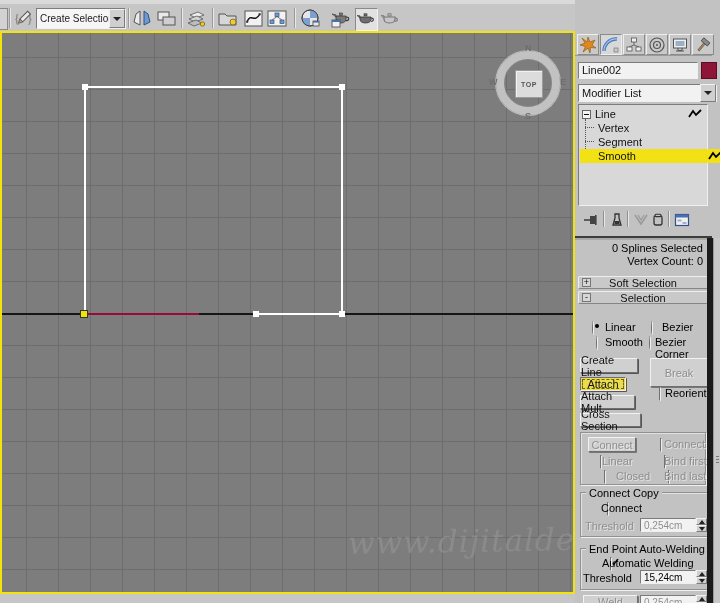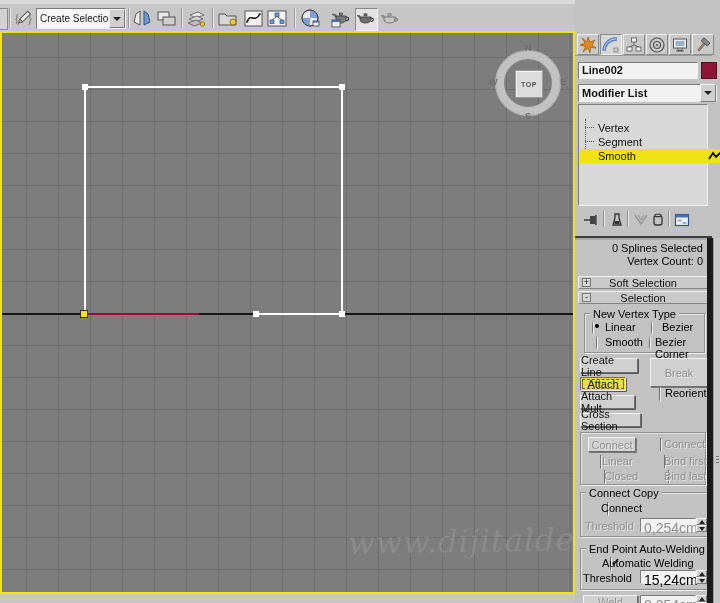--- a/index.html
+++ b/index.html
@@ -46,21 +46,21 @@
 
   #below-vp{left:0;top:594px;width:575px;height:9px;background:#c6c6c6;}
 
   
   #panel{left:575px;top:0;width:145px;height:603px;background:#c2c2c2;}
   .tabcell{top:34px;width:22px;height:21px;border:1px solid;border-color:#eeeeee #8a8a8a #8a8a8a #eeeeee;
     background:#c9c9c9;display:flex;align-items:center;justify-content:center;box-sizing:border-box;}
   .tabcell.active{background:#d8d8d8;border-color:#8a8a8a #eeeeee #eeeeee #8a8a8a;}
   #tabs-underline{left:0;top:55px;width:137px;height:1px;background:#9a9a9a;}
 
-  .sunken{background:#f2f2f2;border:1px solid;border-color:#7c7c7c #f0f0f0 #f0f0f0 #7c7c7c;box-sizing:border-box;font-weight:bold;}
+  .sunken{background:#f2f2f2;border:1px solid;border-color:#7c7c7c #f0f0f0 #f0f0f0 #7c7c7c;box-sizing:border-box;}
   #objname{left:3px;top:62px;width:120px;height:17px;padding:1px 0 0 3px;font-size:11px;}
   #colorswatch{left:126px;top:62px;width:16px;height:17px;background:#8e1537;border:1px solid #5a0c22;box-sizing:border-box;}
   #modlist{left:3px;top:84px;width:139px;height:18px;display:flex;align-items:center;}
   #modlist .val{flex:1;padding-left:3px;font-size:11px;}
 
   #stackbox{left:3px;top:104px;width:130px;height:102px;background:#d8d8d8;
     border:1px solid;border-color:#7c7c7c #f0f0f0 #f0f0f0 #7c7c7c;box-sizing:border-box;}
   .stkrow{left:1px;width:126px;height:14px;display:flex;align-items:center;font-size:11px;color:#111;}
   .stkrow.sel{background:#f2e114;width:128px;}
   .minusbox{width:9px;height:9px;background:#f4f4f4;border:1px solid #666;box-sizing:border-box;
@@ -96,21 +96,21 @@
   .cb.disabled{background:#cdcdcd;}
   .cb.checked::after{content:"\2713";position:absolute;left:0px;top:-2px;font-size:11px;font-weight:bold;color:#111;}
   .cblabel{font-size:11px;color:#000;}
   .cblabel.disabled{color:#8f8f8f;text-shadow:1px 1px 0 #e4e4e4;}
 
   .radio{width:10px;height:10px;border-radius:50%;background:#f0f0f0;border:1px solid;
     border-color:#707070 #eeeeee #eeeeee #707070;box-sizing:border-box;position:relative;}
   .radio.sel::after{content:"";position:absolute;left:2px;top:2px;width:4px;height:4px;border-radius:50%;background:#000;}
 
   .spinval{background:#f2f2f2;border:1px solid;border-color:#7c7c7c #f0f0f0 #f0f0f0 #7c7c7c;
-    box-sizing:border-box;font-size:14px;padding:1px 0 0 3px;color:#000;}
+    box-sizing:border-box;font-size:10px;padding:1px 0 0 3px;color:#000;}
   .spinval.disabled{color:#8f8f8f;}
   .spinner{width:11px;height:14px;display:flex;flex-direction:column;}
   .spbtn{flex:1;background:#cfcfcf;border:1px solid;border-color:#f2f2f2 #7c7c7c #7c7c7c #f2f2f2;
     box-sizing:border-box;display:flex;align-items:center;justify-content:center;}
   .tri-u{width:0;height:0;border-left:3px solid transparent;border-right:3px solid transparent;border-bottom:4px solid #222;}
   .tri-d{width:0;height:0;border-left:3px solid transparent;border-right:3px solid transparent;border-top:4px solid #222;}
 
   #blackstrip{left:132px;top:238px;width:6px;height:365px;background:#1b1b1b;}
   #pscroll{left:138px;top:238px;width:7px;height:365px;background:#c8c8c8;
     border-left:1px solid #9a9a9a;box-sizing:border-box;}
@@ -325,20 +325,27 @@
     
     <div id="modlist" class="abs sunken">
       <span class="val">Modifier List</span>
       <span class="dropbtn" style="height:16px;">
           <span class="tri-dn"></span>
         </span>
     </div>
 
     
     <div id="stackbox" class="abs">
+      <div class="stkrow abs" style="top:2px;">
+        <span class="minusbox"></span>
+        <span>Line</span>
+        <svg class="wave" width="14" height="10" viewBox="0 0 14 10">
+          <polyline points="1,8 5,2 8,6 13,1" fill="none" stroke="#000" stroke-width="1.8"></polyline>
+        </svg>
+      </div>
       <div class="abs dotted-v" style="left:6px;top:14px;height:38px;"></div>
       <div class="abs dotted-h" style="left:6px;top:22px;width:9px;"></div>
       <div class="abs dotted-h" style="left:6px;top:36px;width:9px;"></div>
       <div class="abs dotted-h" style="left:6px;top:51px;width:9px;"></div>
       <div class="stkrow abs" style="top:16px;padding-left:18px;">
         <span>Vertex</span>
       </div>
       <div class="stkrow abs" style="top:30px;padding-left:18px;">
         <span>Segment</span>
       </div>
@@ -397,23 +404,20 @@
     <div class="rollout abs" style="top:276px;">
       <span class="rollbox">+</span>
       <span>Soft Selection</span>
     </div>
     <div class="rollout abs" style="top:291px;">
       <span class="rollbox">-</span>
       <span>Selection</span>
     </div>
 
     
-    <div class="grp abs" style="left:9px;top:313px;width:121px;height:40px;">
-      <span class="grptitle">New Vertex Type</span>
-    </div>
     <span class="radio sel abs" style="left:17px;top:322px;"></span>
     <span class="cblabel abs" style="left:30px;top:321px;">Linear</span>
     <span class="radio abs" style="left:74px;top:322px;"></span>
     <span class="cblabel abs" style="left:87px;top:321px;">Bezier</span>
     <span class="radio abs" style="left:17px;top:337px;"></span>
     <span class="cblabel abs" style="left:30px;top:336px;">Smooth</span>
     <span class="radio abs" style="left:68px;top:337px;"></span>
     <span class="cblabel abs" style="left:80px;top:336px;">Bezier Corner</span>
 
     
@@ -430,21 +434,21 @@
     
     <div class="grp abs" style="left:5px;top:432px;width:126px;height:53px;"></div>
     <div class="btn disabled abs" style="left:13px;top:437px;width:48px;height:15px;">Connect</div>
     <span class="cb disabled abs" style="left:75px;top:439px;"></span>
     <span class="cblabel disabled abs" style="left:89px;top:438px;">Connect</span>
     <span class="cb disabled abs" style="left:13px;top:456px;"></span>
     <span class="cblabel disabled abs" style="left:27px;top:455px;">Linear</span>
     <span class="cb disabled abs" style="left:75px;top:456px;"></span>
     <span class="cblabel disabled abs" style="left:89px;top:455px;">Bind first</span>
     <span class="cb disabled abs" style="left:13px;top:471px;"></span>
-    <span class="cblabel disabled abs" style="left:29px;top:470px;">Closed</span>
+    <span class="cblabel disabled abs" style="left:41px;top:470px;">Closed</span>
     <span class="cb disabled abs" style="left:75px;top:471px;"></span>
     <span class="cblabel disabled abs" style="left:89px;top:470px;">Bind last</span>
 
     
     <div class="grp abs" style="left:5px;top:492px;width:128px;height:45px;">
       <span class="grptitle">Connect Copy</span>
     </div>
     <span class="cb abs" style="left:12px;top:503px;"></span>
     <span class="cblabel abs" style="left:26px;top:502px;">Connect</span>
     <span class="cblabel disabled abs" style="left:10px;top:520px;">Threshold</span>

